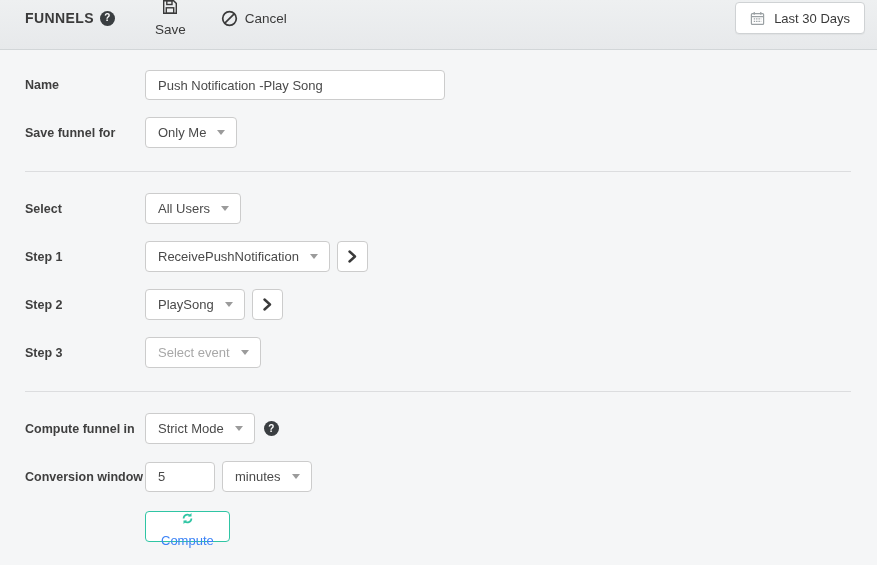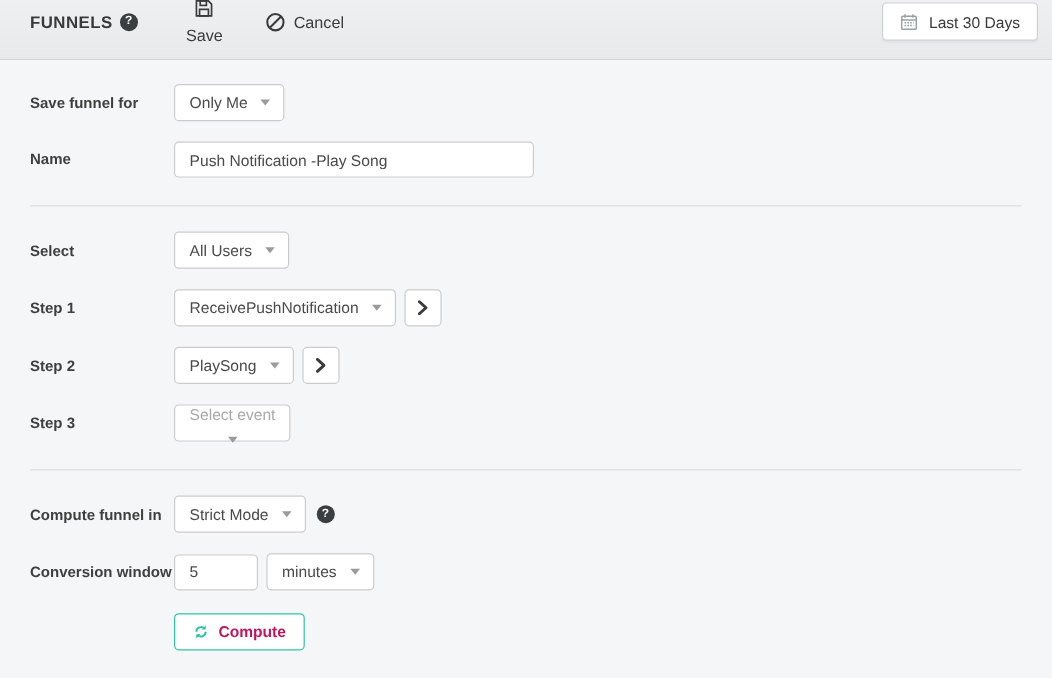--- a/index.html
+++ b/index.html
@@ -75,44 +75,45 @@
     display:inline-flex; align-items:center; gap:11px;
     font-size:13px; color:#4a4a4a; cursor:pointer;
     white-space:nowrap;
   }
   .dropdown .caret {
     width:0; height:0;
     border-left:4px solid transparent;
     border-right:4px solid transparent;
     border-top:5px solid #9b9b9b;
   }
-  .dropdown.placeholder { color:#a8a8a8;flex-direction:column; }
+  .dropdown.placeholder { color:#a8a8a8; }
   .dropdown.ml { margin-left:7px; }
 
   .next-btn {
     width:31px; height:31px; margin-left:7px;
     background:#fff; border:1px solid #ccc; border-radius:4px;
     display:inline-flex; align-items:center; justify-content:center;
     cursor:pointer;
   }
 
   .divider {
     height:1px; background:#dcdddf;
     margin:23px 26px 21px 25px;
   }
 
   .compute-btn {
     margin-left:145px;
     height:31px; padding:0 15px;
     background:#fff;
     border:1px solid #2fc5a4; border-radius:4px;
     display:inline-flex; align-items:center; gap:8px;
-    font-size:13px; font-weight:bold; color:#be185d;
+    font-size:13px; font-weight:normal; color:#3b82f6;
     cursor:pointer;
     font-family:"Liberation Sans", sans-serif;
+    flex-direction:column;
   }
 
   .inline-help { margin-left:9px; }
   .icon { display:inline-flex; align-items:center; justify-content:center; }
 </style>
 </head>
 <body>
 
 <div class="topbar">
   <div class="page-title">
@@ -152,30 +153,30 @@
         <line x1="4" y1="11" x2="12" y2="11" stroke-dasharray="1.5,1"></line>
       </svg>
     </span>
     <span>Last 30 Days</span>
   </div>
 </div>
 
 <div class="content">
 
   <div class="row">
-    <div class="field-label">Save funnel for</div>
-    <div class="dropdown">
-      <span>Only Me</span>
-      <span class="caret"></span>
-    </div>
-  </div>
-
-  <div class="row">
     <div class="field-label">Name</div>
     <input class="text-input name" type="text" value="Push Notification -Play Song" style="">
+  </div>
+
+  <div class="row">
+    <div class="field-label">Save funnel for</div>
+    <div class="dropdown">
+      <span>Only Me</span>
+      <span class="caret"></span>
+    </div>
   </div>
 
   <div class="divider"></div>
 
   <div class="row">
     <div class="field-label">Select</div>
     <div class="dropdown">
       <span>All Users</span>
       <span class="caret"></span>
     </div>

